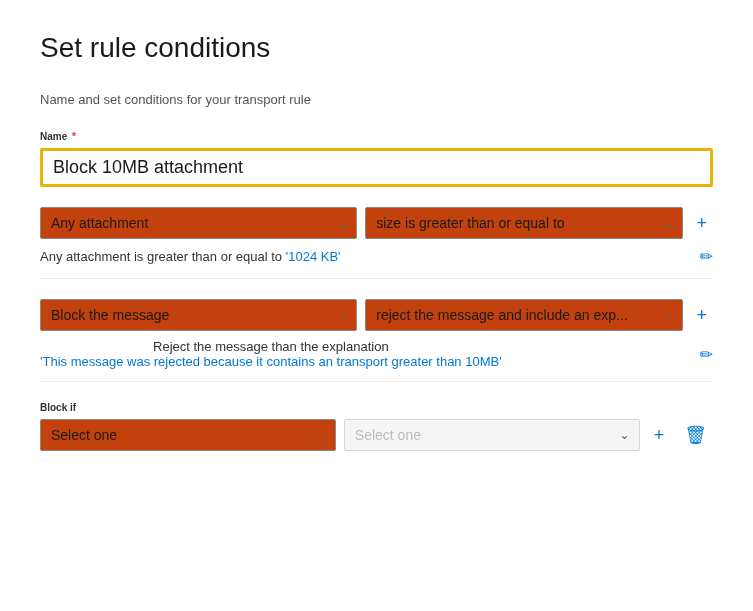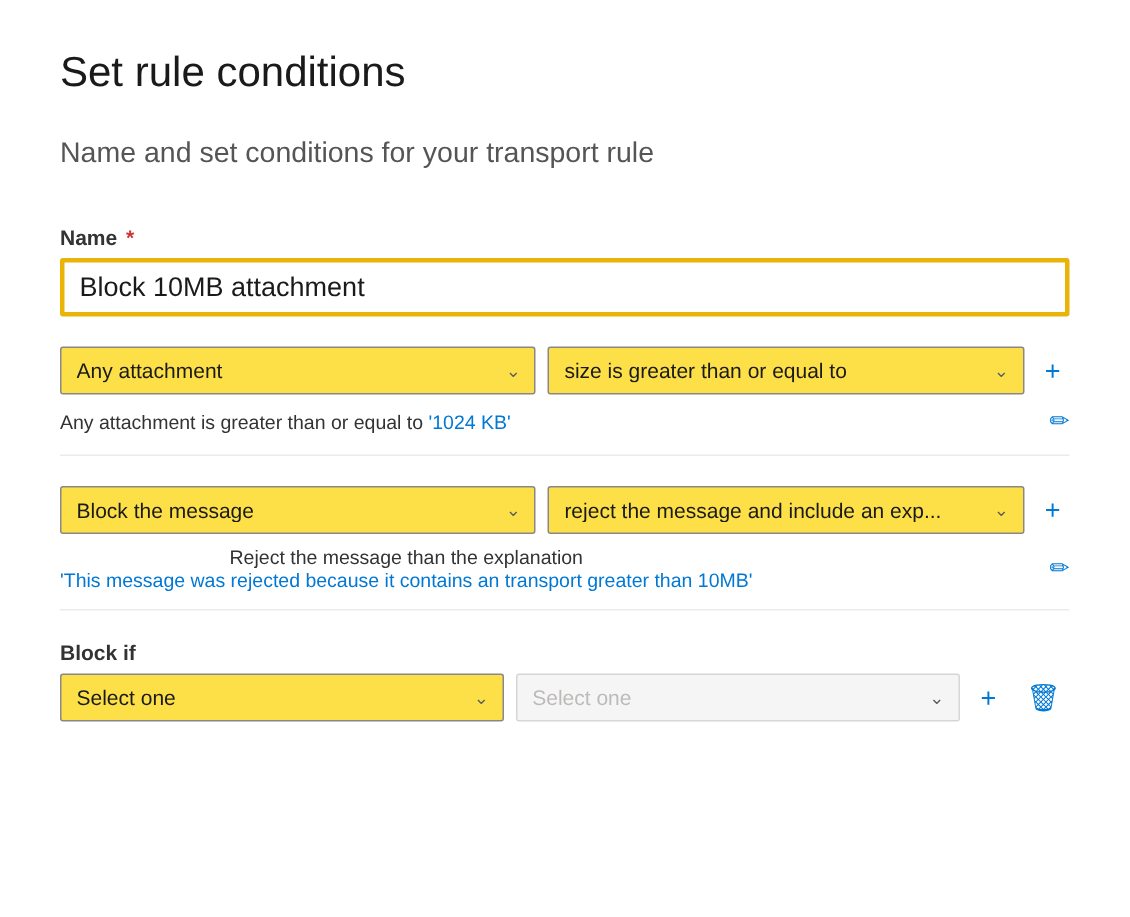--- a/index.html
+++ b/index.html
@@ -13,29 +13,29 @@
       min-height: 611px;
     }
     h1 {
       font-size: 28px;
       font-weight: 400;
       color: #1a1a1a;
       margin-bottom: 28px;
     }
     .subtitle {
       color: #555;
-      margin-bottom: 36px;
-      font-size: 19px;
+      margin-bottom: 24px;
+      font-size: 13px;
     }
     .section {
       margin-bottom: 20px;
     }
     .label {
       font-weight: 600;
-      font-size: 14px;
+      font-size: 10px;
       margin-bottom: 6px;
     }
     .required {
       color: #d13438;
       margin-left: 2px;
     }
     .input-field {
       width: 100%;
       border: 3px solid #eab308;
       border-radius: 2px;
@@ -53,21 +53,21 @@
       position: relative;
       flex: 1;
     }
     .select-wrapper select {
       width: 100%;
       appearance: none;
       border: 1px solid #8a8886;
       border-radius: 2px;
       padding: 7px 32px 7px 10px;
       font-size: 14px;
-      background: #fde047;
+      background: #c2410c;
       color: #1a1a1a;
       cursor: pointer;
       outline: none;
     }
     .select-wrapper .chevron {
       position: absolute;
       right: 10px;
       top: 50%;
       transform: translateY(-50%);
       pointer-events: none;

